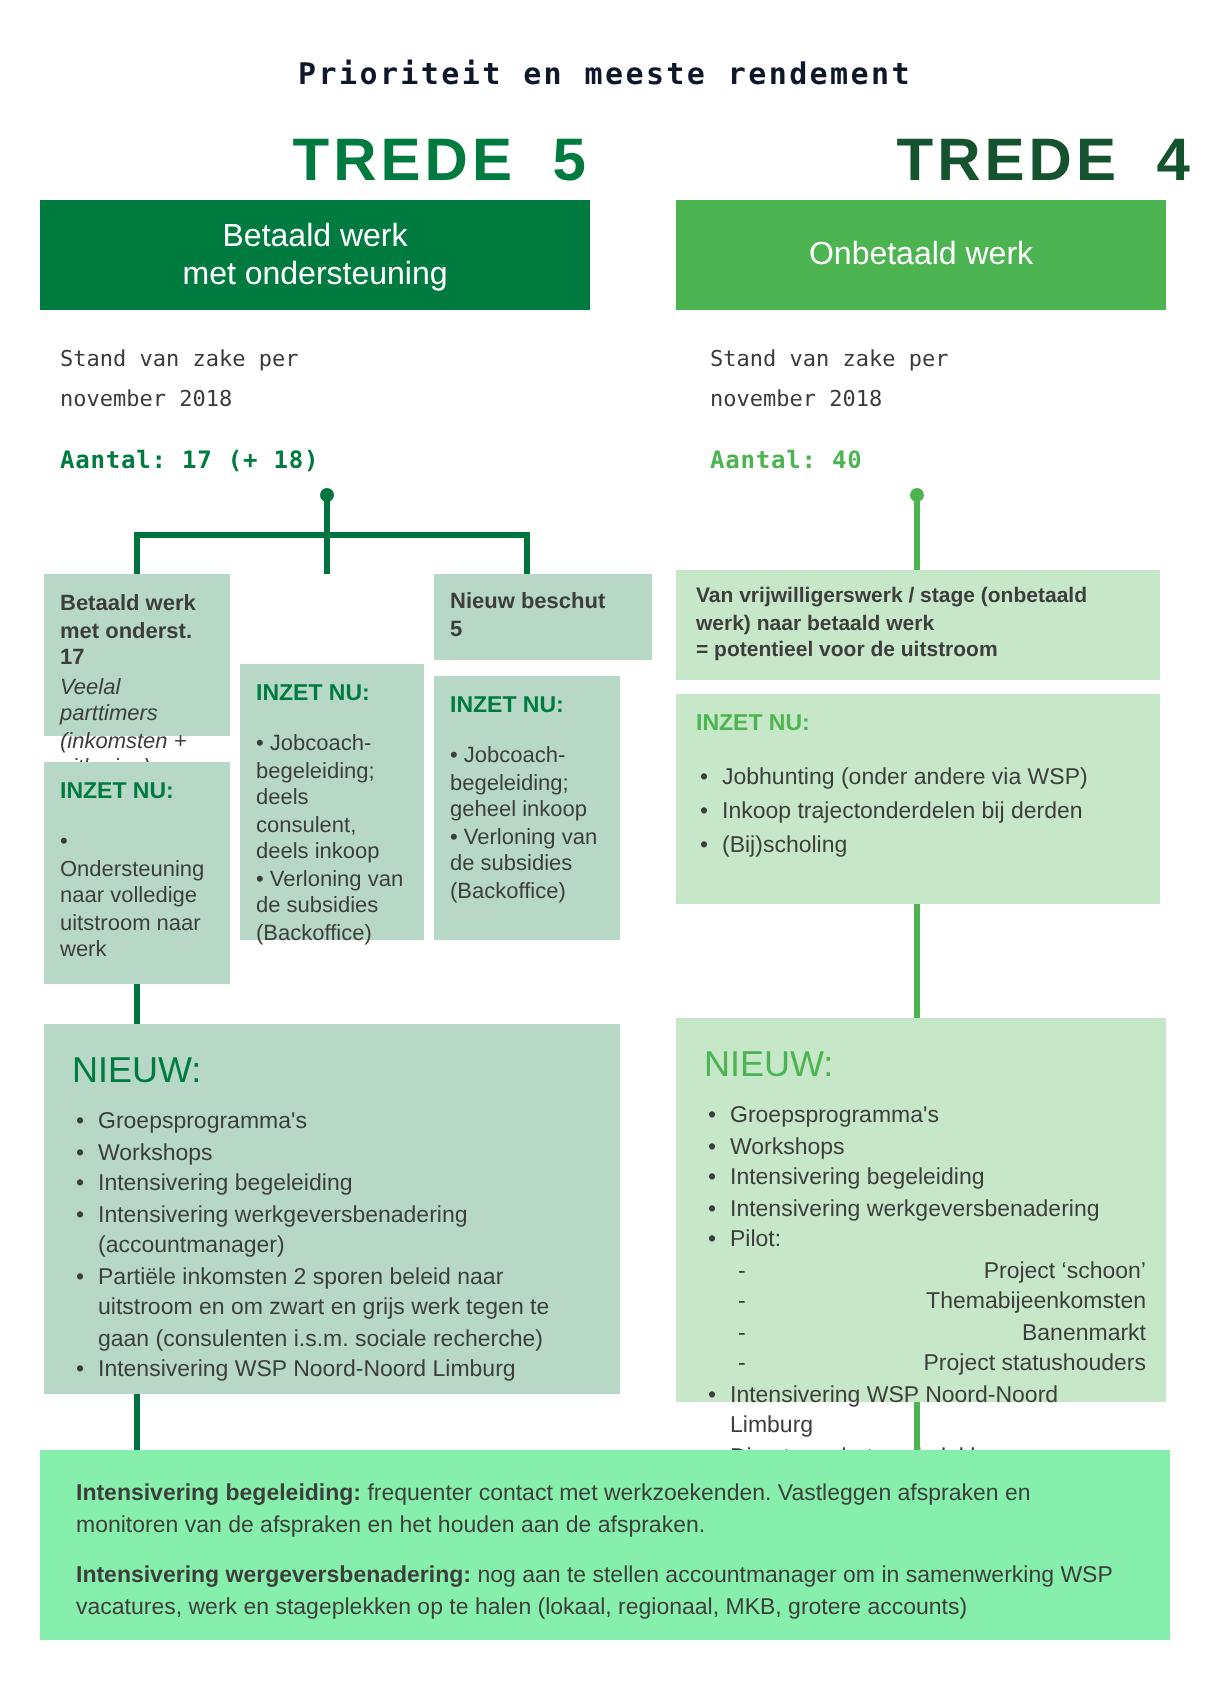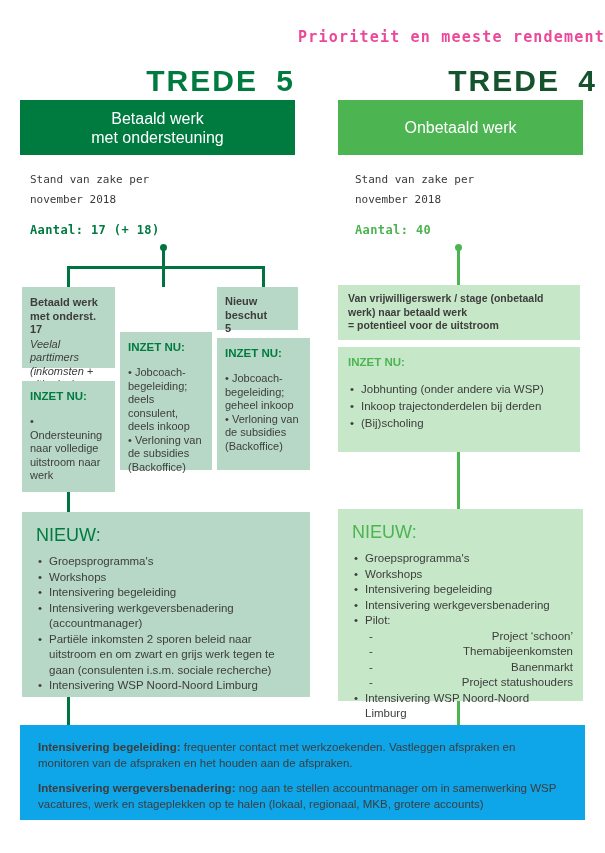--- a/index.html
+++ b/index.html
@@ -2,42 +2,42 @@
 <html><head>
 <meta charset="utf-8">
 <style>
   html,body{margin:0;padding:0;background:#ffffff;}
   .canvas{position:relative;width:605px;height:853px;background:#fff;
           font-family:"Liberation Sans",sans-serif;color:#3d3d3c;overflow:hidden;}
   .abs{position:absolute;}
   .mono{font-family:"DejaVu Sans Mono",monospace;}
   .pre{white-space:pre-line;}
 
-  .page-title{top:28px;left:0;width:605px;text-align:right;font-size:15px;font-weight:700;
-              letter-spacing:1.2px;color:#ec4899;}
+  .page-title{top:28px;left:0;width:605px;text-align:center;font-size:15px;font-weight:700;
+              letter-spacing:1.2px;color:#0f172a;}
 
   .trede{top:64px;font-size:30px;font-weight:700;letter-spacing:2px;word-spacing:8px;text-align:right;}
   .trede-l{left:20px;width:275px;color:#007b40;}
   .trede-r{left:338px;width:259px;color:#14532d;}
 
   .hdr{top:100px;height:55px;display:flex;align-items:center;justify-content:center;
        text-align:center;color:#fff;font-size:16px;line-height:19px;}
   .hdr-l{left:20px;width:275px;background:#007b40;}
   .hdr-r{left:338px;width:245px;background:#4cb451;}
 
   .status{top:170px;font-size:11px;line-height:20px;color:#3a3a39;}
   .status-l{left:30px;} .status-r{left:355px;}
   .aantal{top:223px;font-size:12px;font-weight:700;letter-spacing:0.4px;}
   .aantal-l{left:30px;color:#007b40;} .aantal-r{left:355px;color:#4cb451;}
 
   .dot{width:7px;height:7px;border-radius:50%;}
   .dgreen{background:#007440;} .lgreen{background:#4cb451;}
 
   .box{box-sizing:border-box;}
-  .pale-l{background:#b7d8c7;} .pale-r{background:#c7e7c9;} .pale-b{background:#0ea5e9;}
+  .pale-l{background:#b7d8c7;} .pale-r{background:#c7e7c9;} .pale-b{background:#86efac;}
 
   .b-title{font-weight:700;font-size:11px;line-height:13.5px;}
   .b-note{font-style:italic;font-size:11px;line-height:13.5px;margin-top:1px;}
   .inzet-label{font-weight:700;font-size:11.5px;margin-bottom:13px;}
   .lbl-dark{color:#007b40;} .lbl-light{color:#4cb451;}
   .nli{font-size:11px;line-height:13.5px;}
   .nli::before{content:"• ";}
 
   .intro{font-weight:700;font-size:10.5px;line-height:13.5px;}
   .rlist .li{font-size:11.5px;line-height:17px;}
@@ -90,21 +90,21 @@
   <div class="abs lgreen" style="left:457px;top:250px;width:3px;height:35px;"></div>
 
   <div class="abs box pale-l" style="left:22px;top:287px;width:93px;height:81px;padding:9px 8px;">
     <div class="b-title pre">Betaald werk
 met onderst.
 17</div>
     <div class="b-note pre">Veelal parttimers
 (inkomsten +
 uitkering)</div>
   </div>
-  <div class="abs box pale-l" style="left:217px;top:287px;width:81px;height:43px;padding:8px;">
+  <div class="abs box pale-l" style="left:217px;top:287px;width:109px;height:43px;padding:8px;">
     <div class="b-title pre">Nieuw beschut
 5</div>
   </div>
 
   <div class="abs box pale-l" style="left:22px;top:381px;width:93px;height:111px;padding:9px 8px;">
     <div class="inzet-label lbl-dark">INZET NU:</div>
     <div class="nli">Ondersteuning naar volledige uitstroom naar werk</div>
   </div>
   <div class="abs box pale-l" style="left:120px;top:332px;width:92px;height:138px;padding:9px 8px;">
     <div class="inzet-label lbl-dark">INZET NU:</div>

